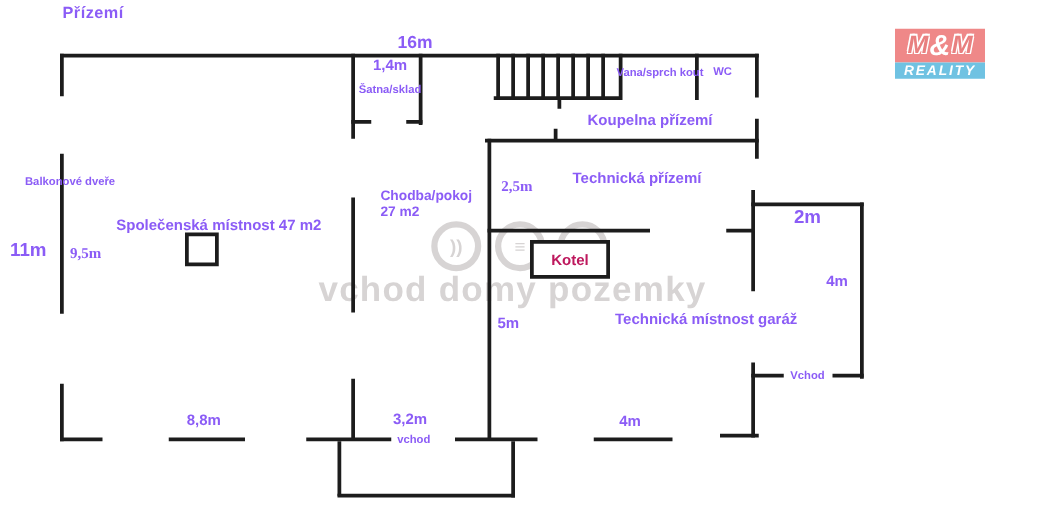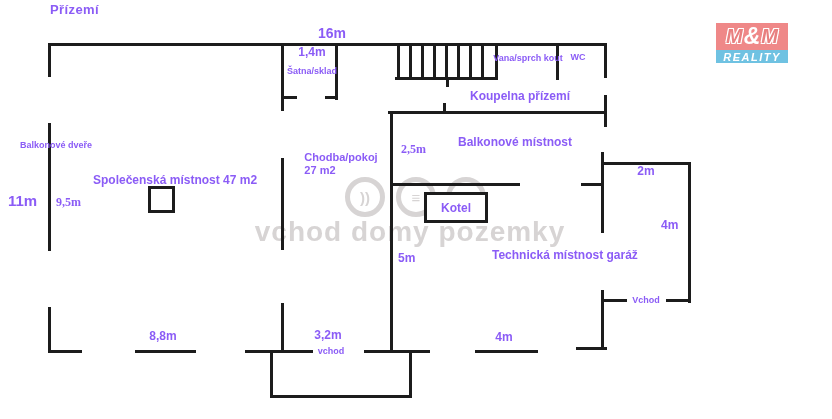--- a/index.html
+++ b/index.html
@@ -19,34 +19,34 @@
   #t-vana{left:528px;top:53px;font-size:9px;}
   #t-wc{left:578px;top:52px;font-size:9px;}
   #t-balkon{left:20px;top:93px;font-size:9px;margin-top:47px;}
   #t-koupelna{left:520px;top:90px;font-size:12px;}
   #t-spolecenska{left:93px;top:150px;font-size:12px;margin-top:24px;}
   #t-chodba{left:341px;top:151px;font-size:11px;}
   #t-25m{left:401px;top:143px;font-size:12px;font-family:Liberation Serif, serif;}
   #t-technicka{left:458px;top:136px;font-size:12px;}
   #t-11m{left:8px;top:192px;font-size:15px;}
   #t-95m{left:56px;top:196px;font-size:12px;font-family:Liberation Serif, serif;}
-  #t-2m{left:646px;top:165px;font-size:12px;}
+  #t-2m{left:646px;top:165px;font-size:15px;}
   #t-4mr{left:661px;top:219px;font-size:12px;}
   #t-5m{left:398px;top:252px;font-size:12px;}
   #t-garaz{left:492px;top:249px;font-size:12px;}
   #t-52m{left:163px;top:330px;font-size:12px;}
   #t-32m{left:328px;top:329px;font-size:12px;}
   #t-vchod{left:331px;top:346px;font-size:9px;}
   #t-4mb{left:504px;top:331px;font-size:12px;}
   #t-vchodg{left:646px;top:295px;font-size:9px;}
   
   #kotel-box{
     position:absolute;left:424px;top:192px;width:58px;height:25px;border:3px solid #1c1c1c;
     background:#fff;z-index:2;display:flex;align-items:center;justify-content:center;
-    font-weight:bold;font-size:12px;color:#8b5cf6;
+    font-weight:bold;font-size:12px;color:#be185d;
   }
   #column{
     position:absolute;left:148px;top:186px;width:21px;height:21px;border:3px solid #1c1c1c;
     background:#fff;z-index:2;
   }
   
   .wm-circle{
     position:absolute;top:177px;width:30px;height:30px;border:5px solid var(--watermark,#d7d4d4);
     border-radius:50%;z-index:1;display:flex;align-items:center;justify-content:center;
     color:var(--watermark,#d7d4d4);font-weight:bold;font-size:15px;line-height:1;
@@ -83,21 +83,21 @@
   <div class="lbl c" id="t-vana">Vana/sprch kout</div>
   <div class="lbl c" id="t-wc">WC</div>
   <div class="lbl" id="t-balkon">Balkonové dveře</div>
   <div class="lbl c" id="t-koupelna">Koupelna přízemí</div>
   <div class="lbl" id="t-spolecenska">Společenská místnost 47 m2</div>
   <div class="lbl c" id="t-chodba">
     <div>Chodba/pokoj</div>
     <div>27 m2</div>
   </div>
   <div class="lbl" id="t-25m">2,5m</div>
-  <div class="lbl" id="t-technicka">Balkonové místnost</div>
+  <div class="lbl" id="t-technicka">Technická přízemí</div>
   <div class="lbl" id="t-11m">11m</div>
   <div class="lbl" id="t-95m">9,5m</div>
   <div class="lbl c" id="t-2m">2m</div>
   <div class="lbl" id="t-4mr">4m</div>
   <div class="lbl" id="t-5m">5m</div>
   <div class="lbl" id="t-garaz">Technická místnost garáž</div>
   <div class="lbl c" id="t-52m">8,8m</div>
   <div class="lbl c" id="t-32m">3,2m</div>
   <div class="lbl c" id="t-vchod">vchod</div>
   <div class="lbl c" id="t-4mb">4m</div>

